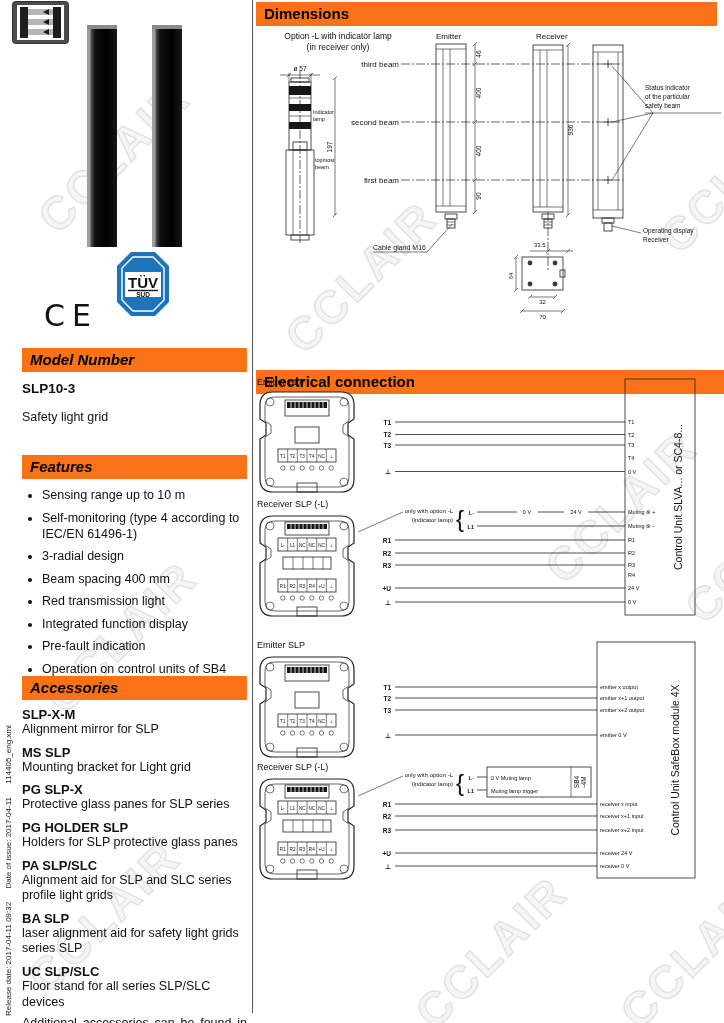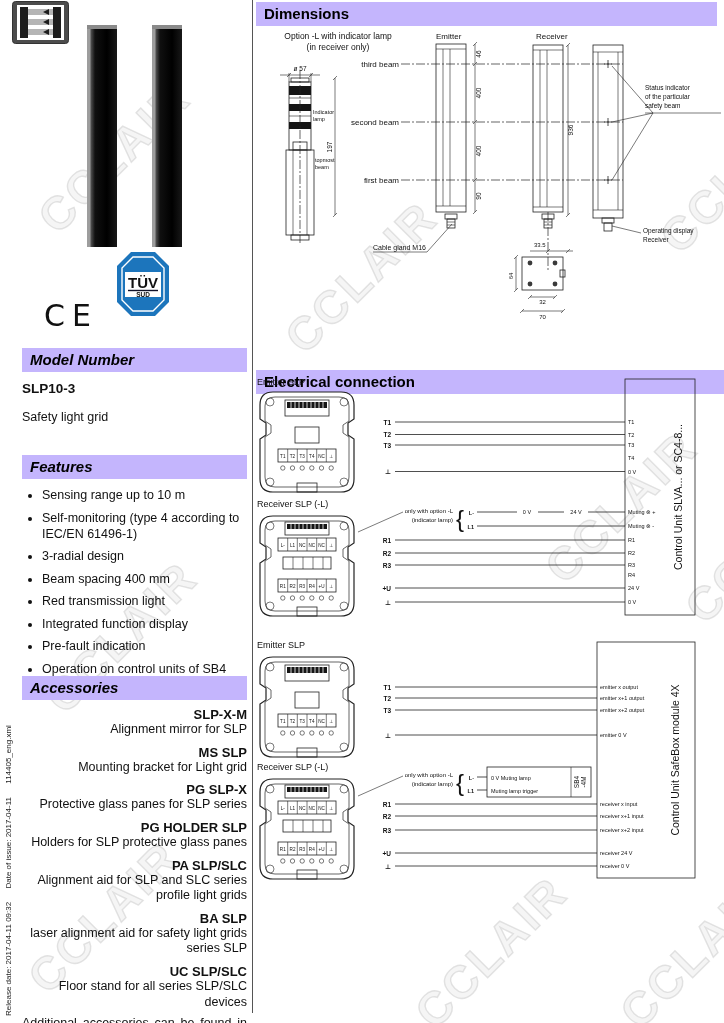--- a/index.html
+++ b/index.html
@@ -1,34 +1,34 @@
 <!DOCTYPE html>
 <html><head>
 <meta charset="utf-8">
 <style>
   html,body{margin:0;padding:0;background:#e8e8e8;}
   .page{position:relative;width:724px;height:1023px;background:#fff;overflow:hidden;
         font-family:"Liberation Sans","DejaVu Sans",sans-serif;color:#111;}
-  .bar{position:absolute;background:#c4b5fd;height:24px;box-sizing:border-box;
+  .bar{position:absolute;background:#f97316;height:24px;box-sizing:border-box;
        padding:3px 8px 0 8px;font-size:15px;font-weight:bold;color:#000;}
   .bar.inner{position:static;width:100%;font-style:italic;}
   .divider{position:absolute;left:252px;top:0;width:1px;height:1013px;background:#555;}
   .wm{position:absolute;font-size:46px;font-weight:bold;letter-spacing:3px;
       color:rgba(205,205,205,0.20);-webkit-text-stroke:1.4px rgba(195,195,195,0.45);
       transform:rotate(-45deg);z-index:0;pointer-events:none;font-family:"Liberation Sans",sans-serif;}
   .content{position:relative;z-index:1;}
   .sidebar-text{position:absolute;left:4px;top:1016px;transform:rotate(-90deg);
       transform-origin:0 0;font-size:8px;color:#222;white-space:pre;z-index:1;}
   
   .leftsec{position:absolute;left:22px;width:225px;z-index:1;}
   #model p.name{font-weight:bold;font-size:13.5px;margin:9px 0 0 0;}
   #model p.sub{font-size:12.5px;margin:14px 0 0 0;}
   #features ul{margin:8px 0 0 0;padding:0 0 0 20px;}
   #features li{font-size:12.5px;line-height:1.28;margin-bottom:6.5px;}
-  .acc{margin-top:7px;text-align:right;}
+  .acc{margin-top:7px;}
   .acc .name{font-weight:bold;font-size:13px;}
   .acc .desc{font-size:12.5px;line-height:1.25;}
   .accnote{margin-top:5px;font-size:12.5px;line-height:1.3;text-align:justify;}
   
   .tower{position:absolute;width:30px;height:218px;border-top:4px solid #8a8a8a;
       background:linear-gradient(90deg,#9d9d9d 0,#9d9d9d 3px,#4f4f4f 4px,#101010 8px,#000 20px,#181818 30px);z-index:1;}
   .ce{position:absolute;left:44px;top:274px;font-size:30px;letter-spacing:7px;
       font-weight:500;z-index:1;font-family:"DejaVu Sans",sans-serif;margin-top:24px;}
   svg{position:absolute;z-index:1;}
   svg text{font-family:"Liberation Sans","DejaVu Sans",sans-serif;fill:#111;}

